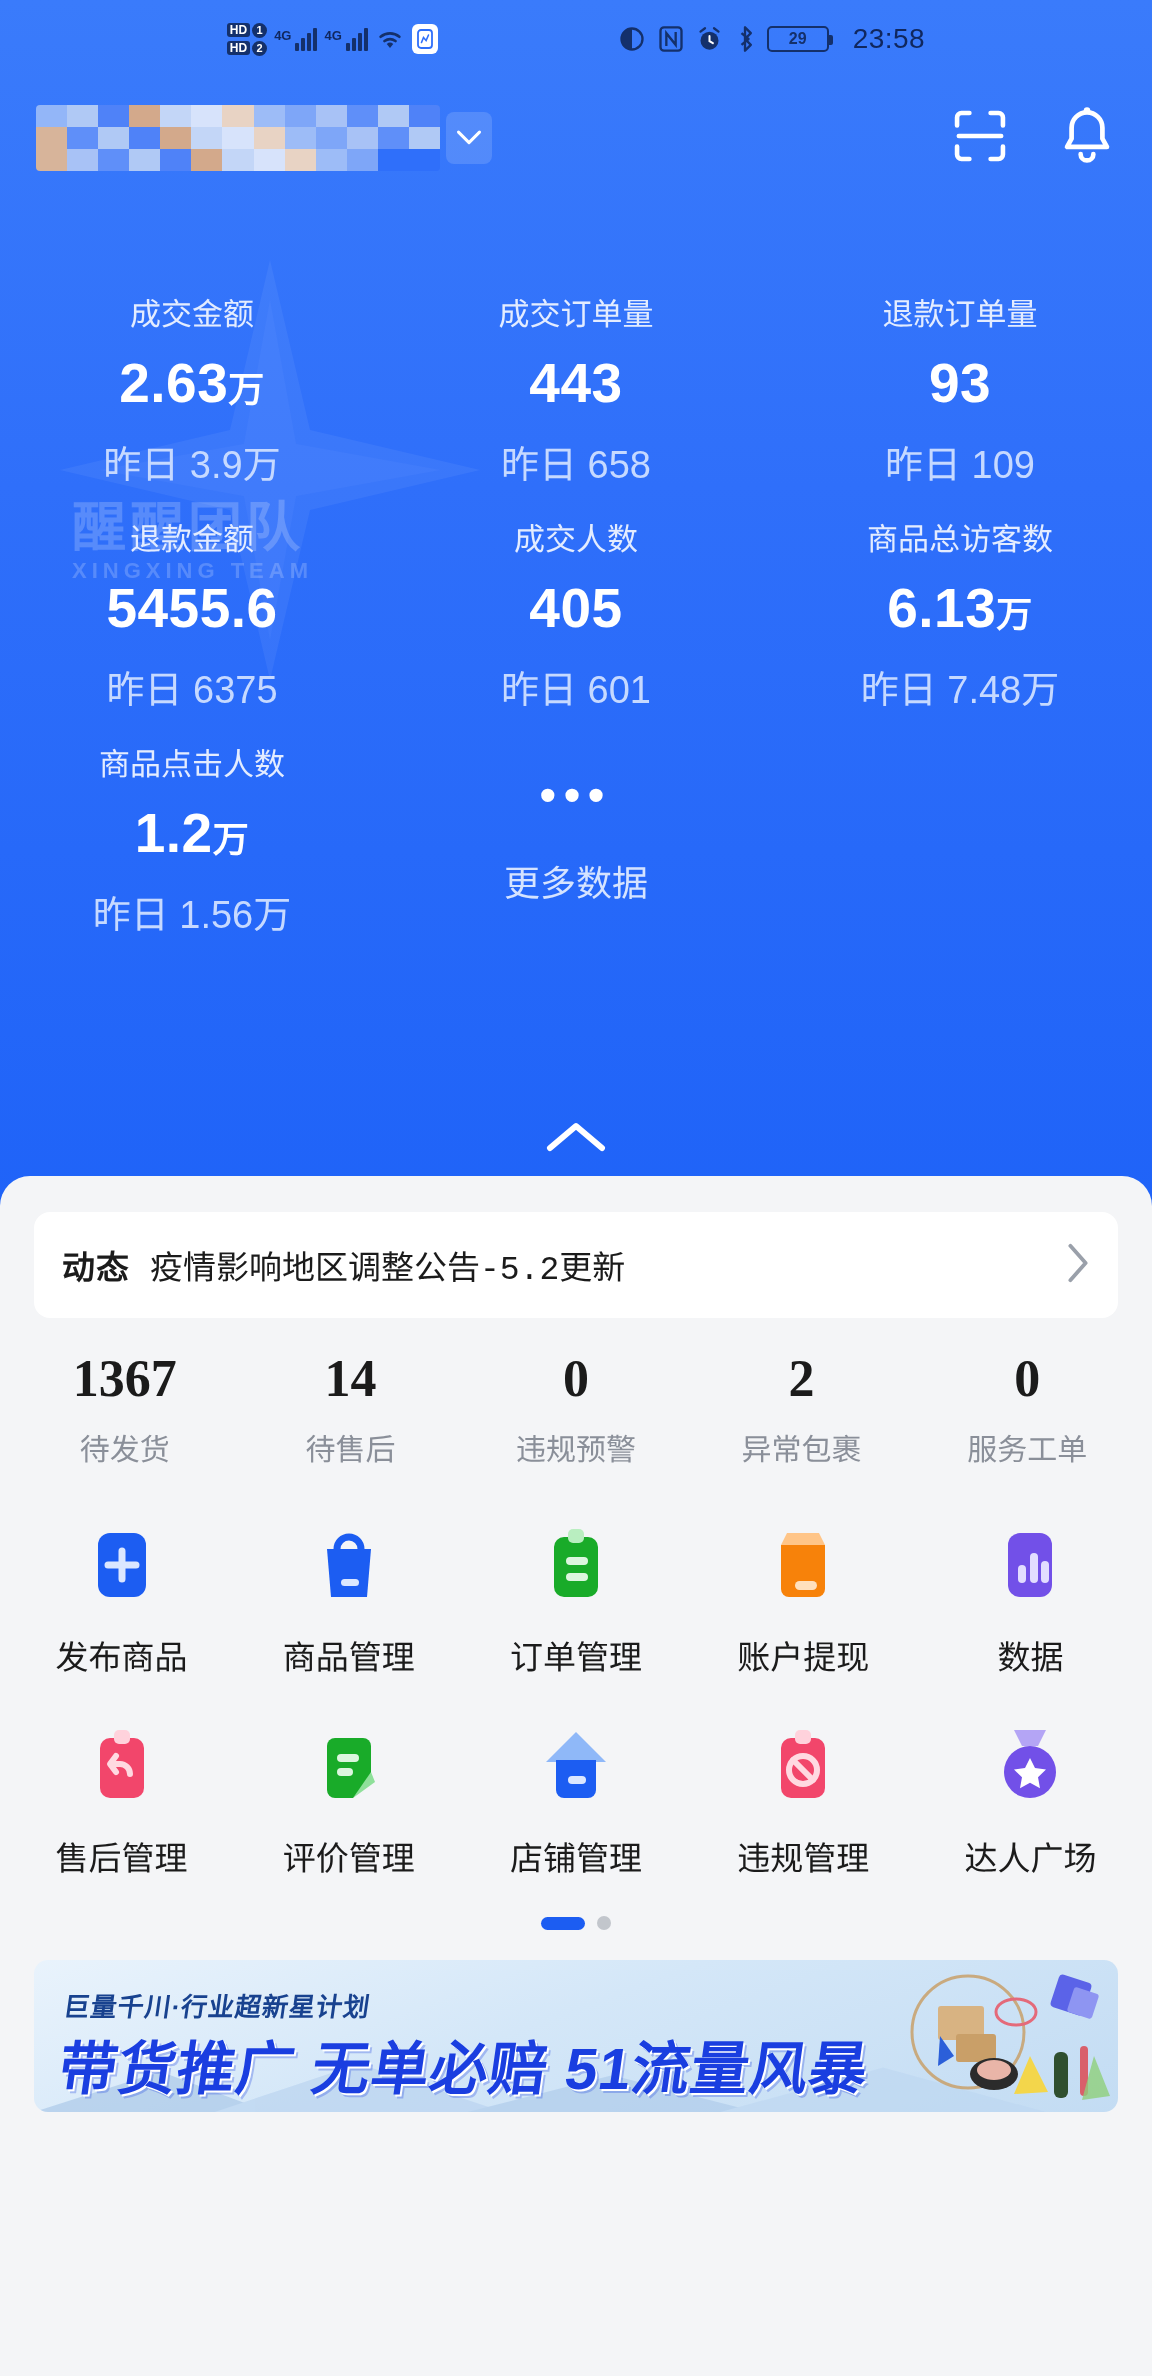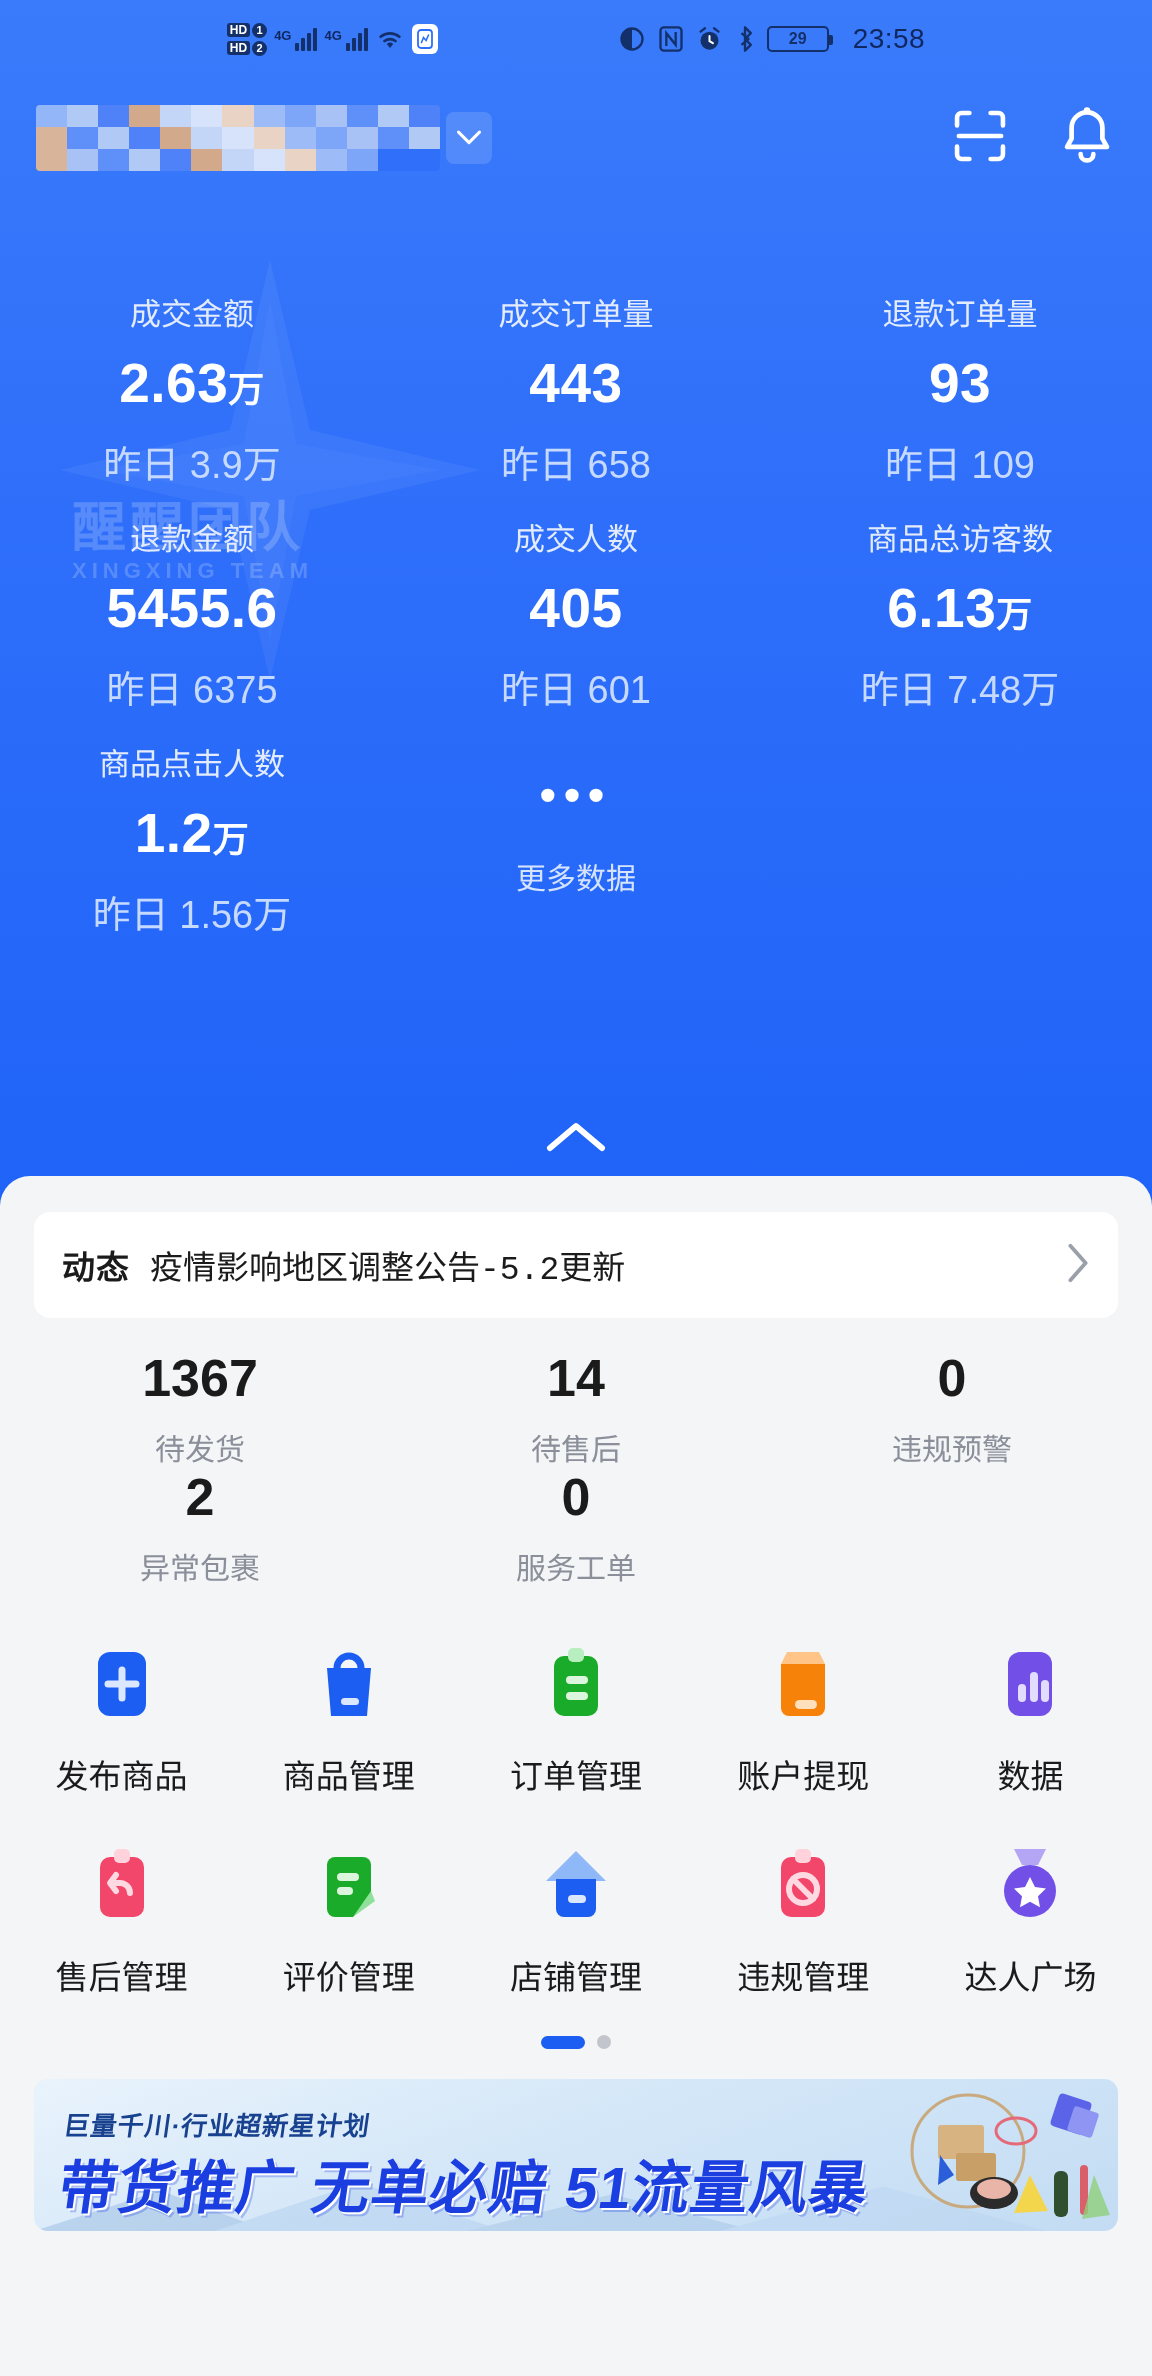--- a/index.html
+++ b/index.html
@@ -101,21 +101,21 @@
   .stat-label { color: #e3ecff; font-size: 31px; line-height: 1.2; }
   .stat-value {
     color: #ffffff; font-size: 55px; font-weight: 700; line-height: 1.25;
     margin-top: 16px; letter-spacing: .5px;
   }
   .stat-value .unit { font-size: 36px; font-weight: 700; }
   .stat-sub { color: #c6d9ff; font-size: 38px; margin-top: 16px; }
 
   .more-cell { text-align: center; padding-top: 44px; }
   .dots { color: #ffffff; font-size: 46px; letter-spacing: 8px; line-height: 1; font-weight: 700; }
-  .more-label { color: #d5e3ff; font-size: 30px; margin-top: 36px; }
+  .more-label { color: #d5e3ff; font-size: 36px; margin-top: 36px; }
 
   .collapse {
     position: absolute; top: 1118px; left: 0; width: 100%;
     display: flex; justify-content: center;
   }
 
   
   .sheet {
     position: absolute; top: 1176px; left: 0; width: 1152px; height: 1432px;
     background: #f4f5f7; border-radius: 30px 30px 0 0;
@@ -131,22 +131,22 @@
   .notice-badge::after {
     content: ''; position: absolute; left: 2px; bottom: 2px;
     width: 14px; height: 16px; background: #f5a623; z-index: -1;
   }
   .notice-text {
     font-size: 33px; color: #1b1b1b; white-space: nowrap; overflow: hidden;
     text-overflow: ellipsis; flex: 1; font-family: Liberation Mono, monospace;
   }
 
   .counters {
-    display: grid; grid-template-columns: repeat(3, 1fr);
-    margin-top: 32px; padding: 0 12px;
+    display: grid; grid-template-columns: repeat(5, 1fr);
+    margin-top: 32px; padding: 0 12px; font-family: Liberation Serif, serif;
   }
   .counter { text-align: center; }
   .counter-num { font-size: 52px; font-weight: 700; color: #1b1b1b; line-height: 1.1; }
   .counter-label { font-size: 30px; color: #8a8f99; margin-top: 18px; }
 
   .grid {
     display: grid; grid-template-columns: repeat(5, 1fr);
     row-gap: 35px; margin-top: 44px; padding: 0 8px;
   }
   .grid-item { text-align: center; }

